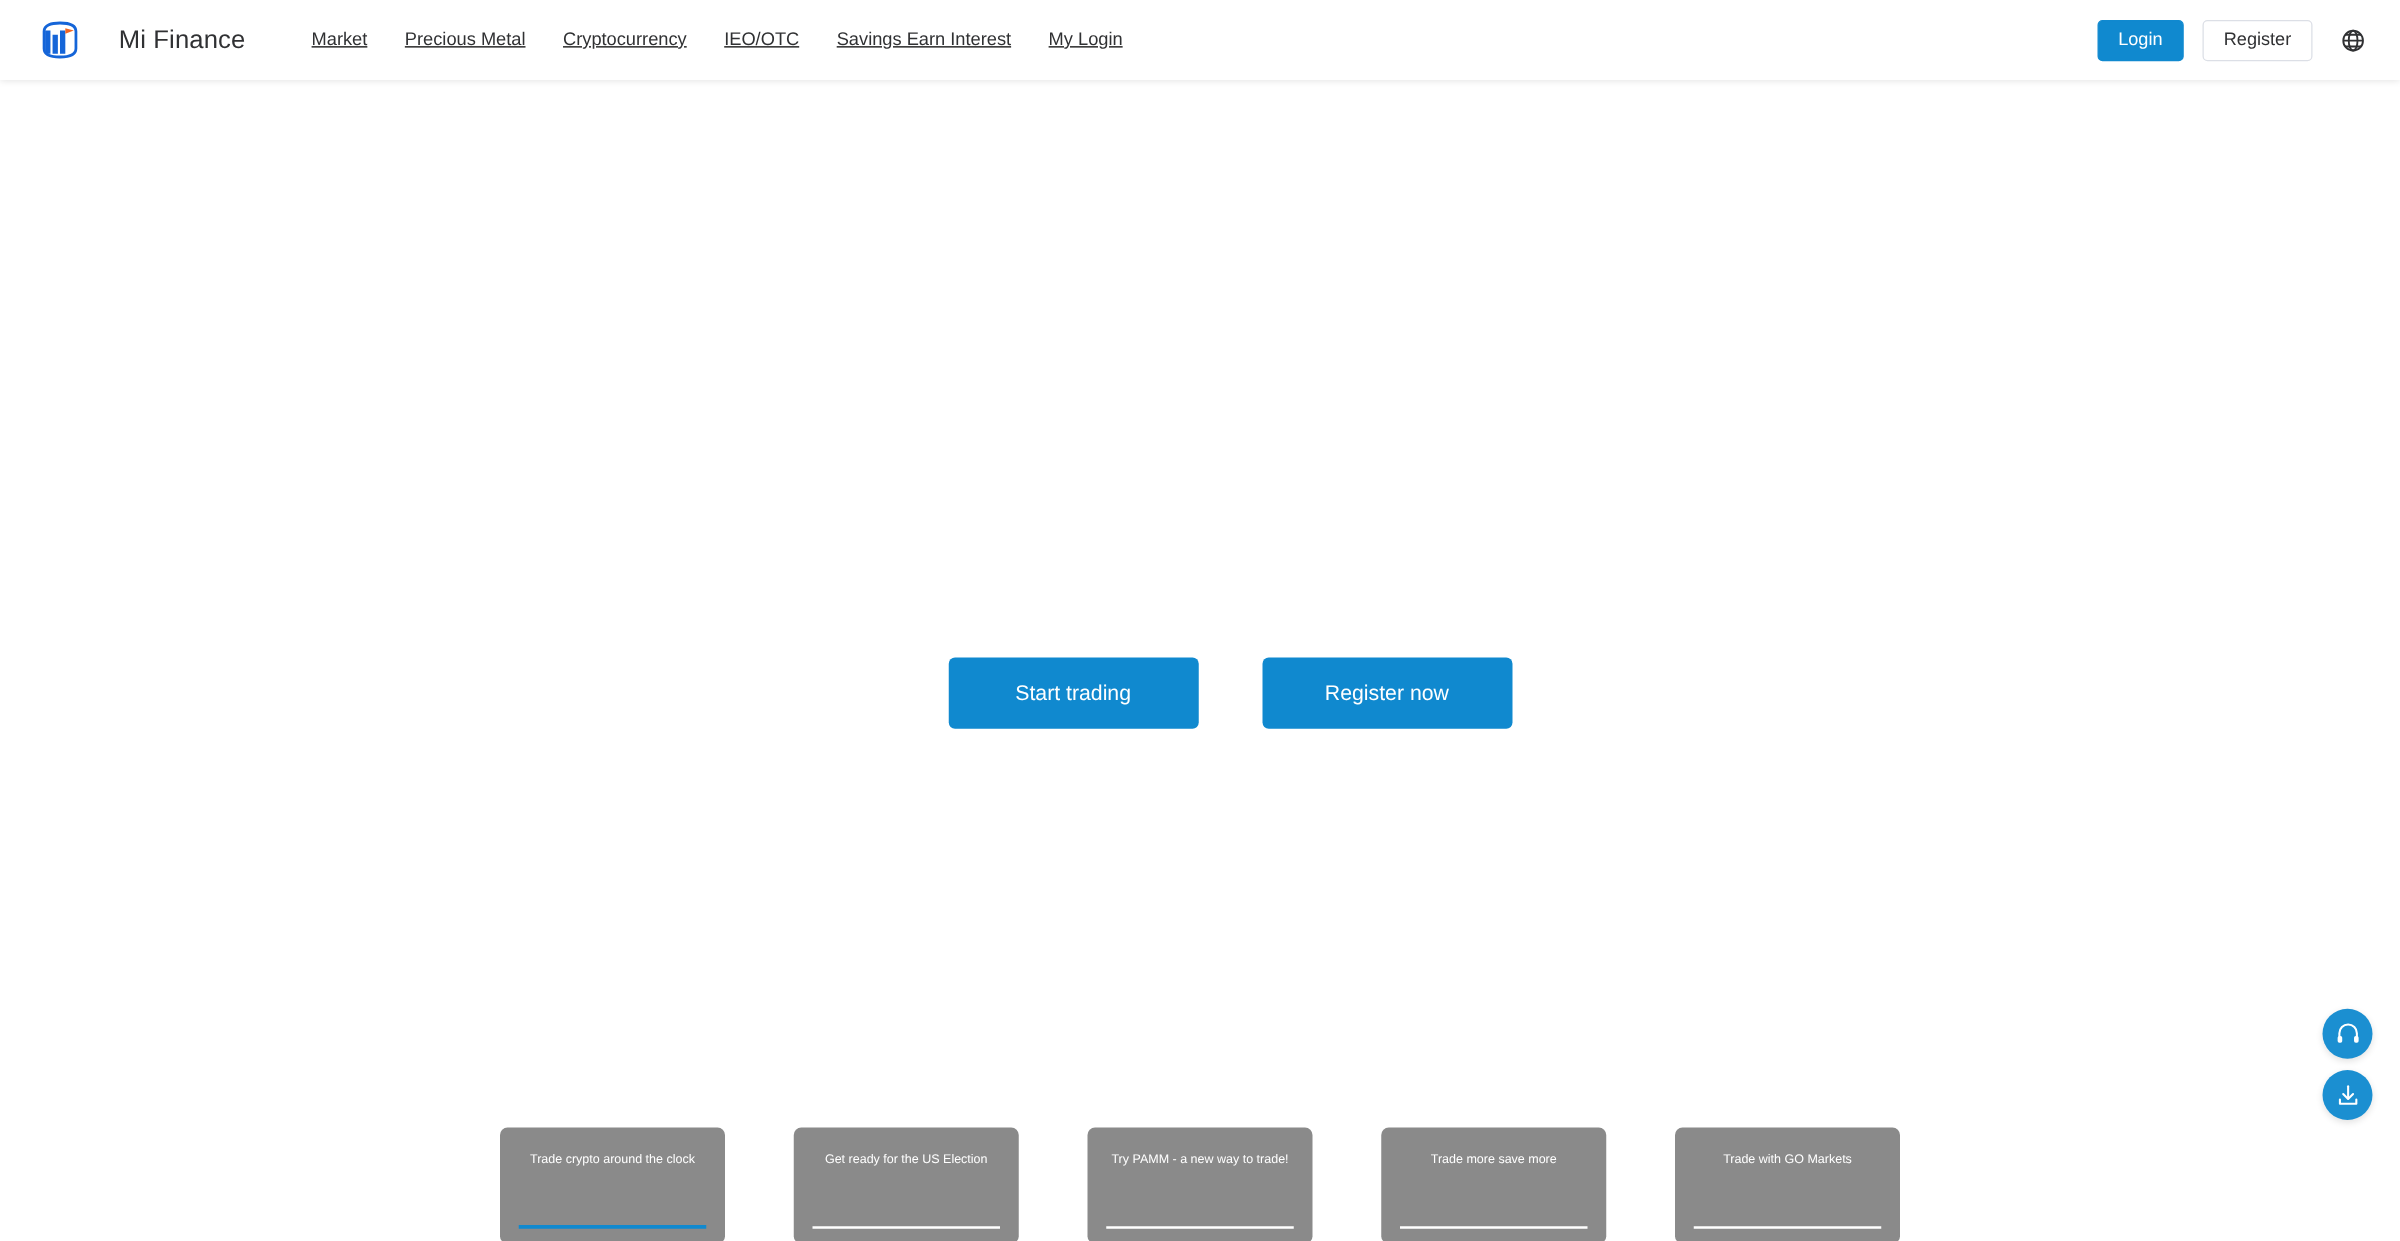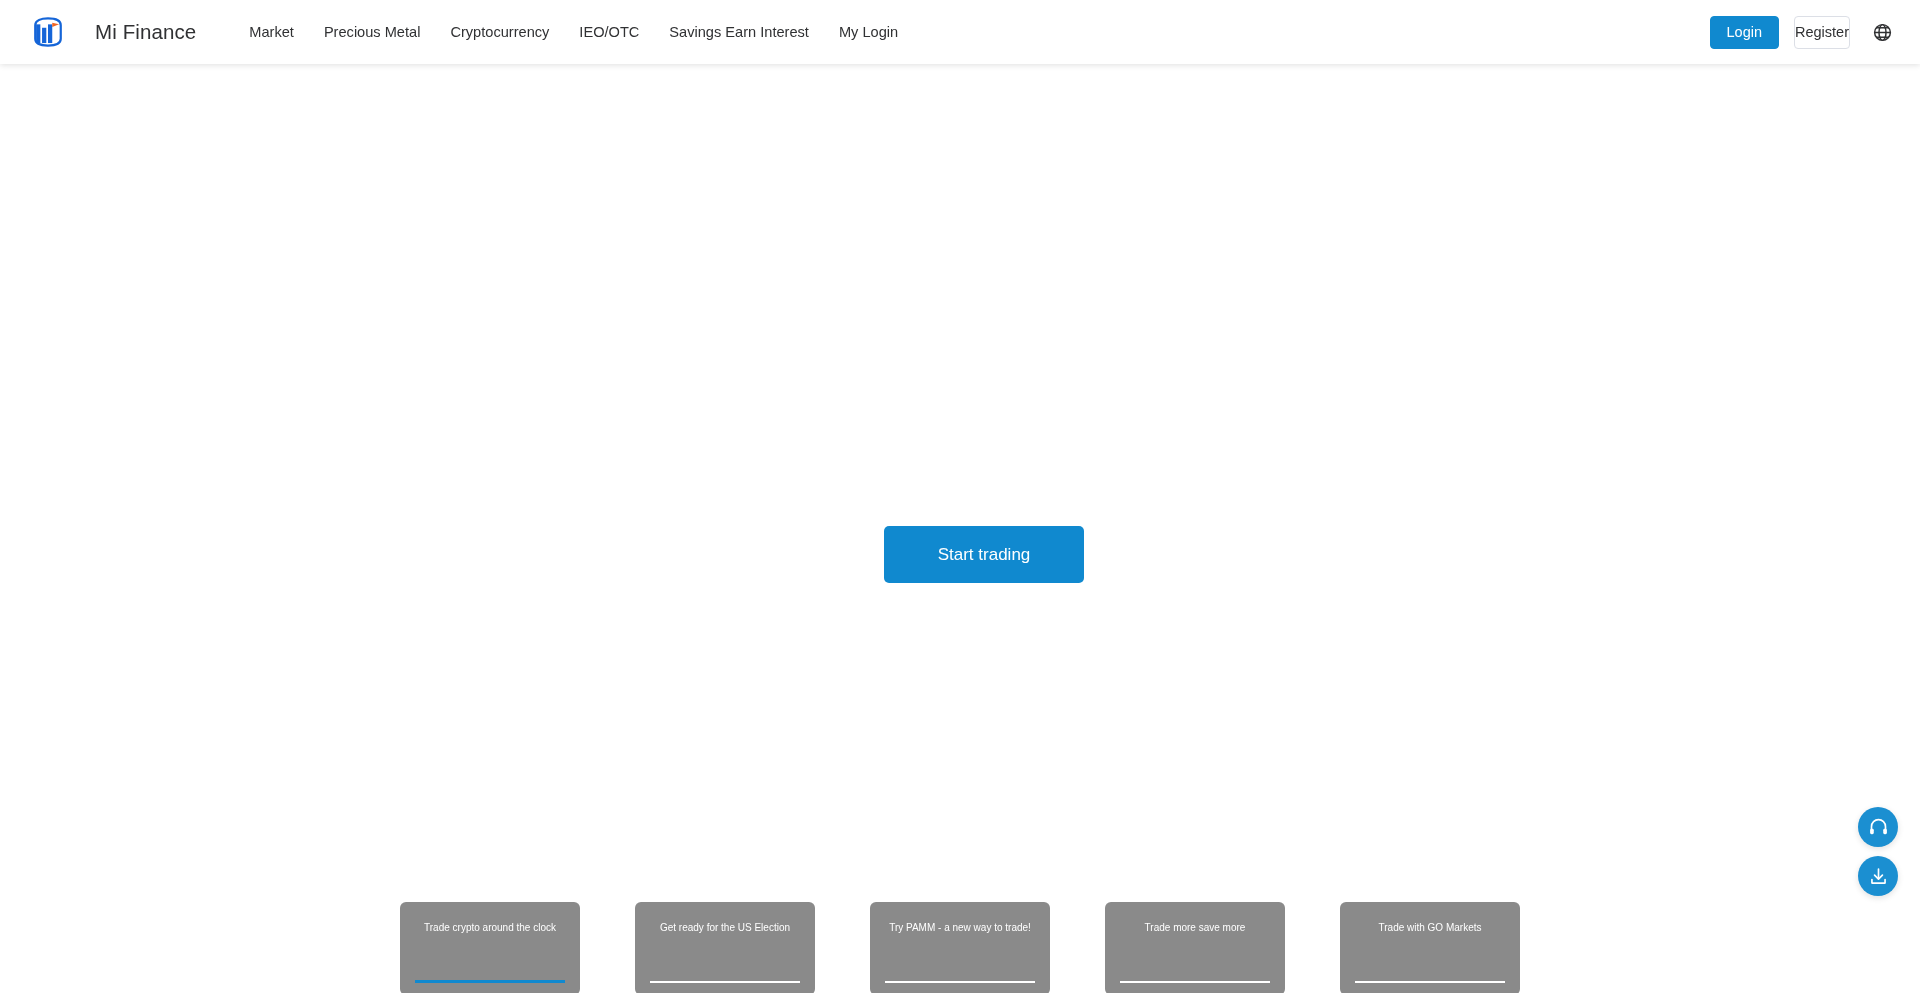--- a/index.html
+++ b/index.html
@@ -53,20 +53,21 @@
     color: #303133;
     letter-spacing: 0.1px;
     white-space: nowrap;
   }
 
   .nav {
     display: flex;
     align-items: center;
     margin-left: 38px;
     height: 64px;
+    text-decoration: underline;
   }
 
   .nav-item {
     font-size: 14.6px;
     color: #303133;
     padding: 0 15px;
     line-height: 64px;
     white-space: nowrap;
     cursor: pointer;
   }
@@ -96,21 +97,21 @@
     white-space: nowrap;
   }
 
   .btn-register {
     background: #ffffff;
     color: #303133;
     border: 1px solid #dcdfe6;
     border-radius: 4px;
     font-size: 14.5px;
     font-family: "Liberation Sans", sans-serif;
-    padding: 0 0;
+    padding: 0 16px;
     height: 33px;
     line-height: 31px;
     margin-left: 15px;
     cursor: pointer;
     white-space: nowrap;
   }
 
   .lang-btn {
     margin-left: 20px;
     width: 24px;
@@ -264,20 +265,21 @@
           <line x1="4.6" y1="17.4" x2="19.4" y2="17.4"></line>
         </svg>
       </span>
     </div>
   </div>
 
   <div class="hero">
 
     <div class="hero-cta">
       <button class="cta-btn">Start trading</button>
+      <button class="cta-btn">Register now</button>
     </div>
 
     <div class="promo-row">
 
       <div class="promo-card active">
         <div class="promo-title">Trade crypto around the clock</div>
         <div class="promo-underline"></div>
       </div>
 
       <div class="promo-card">

